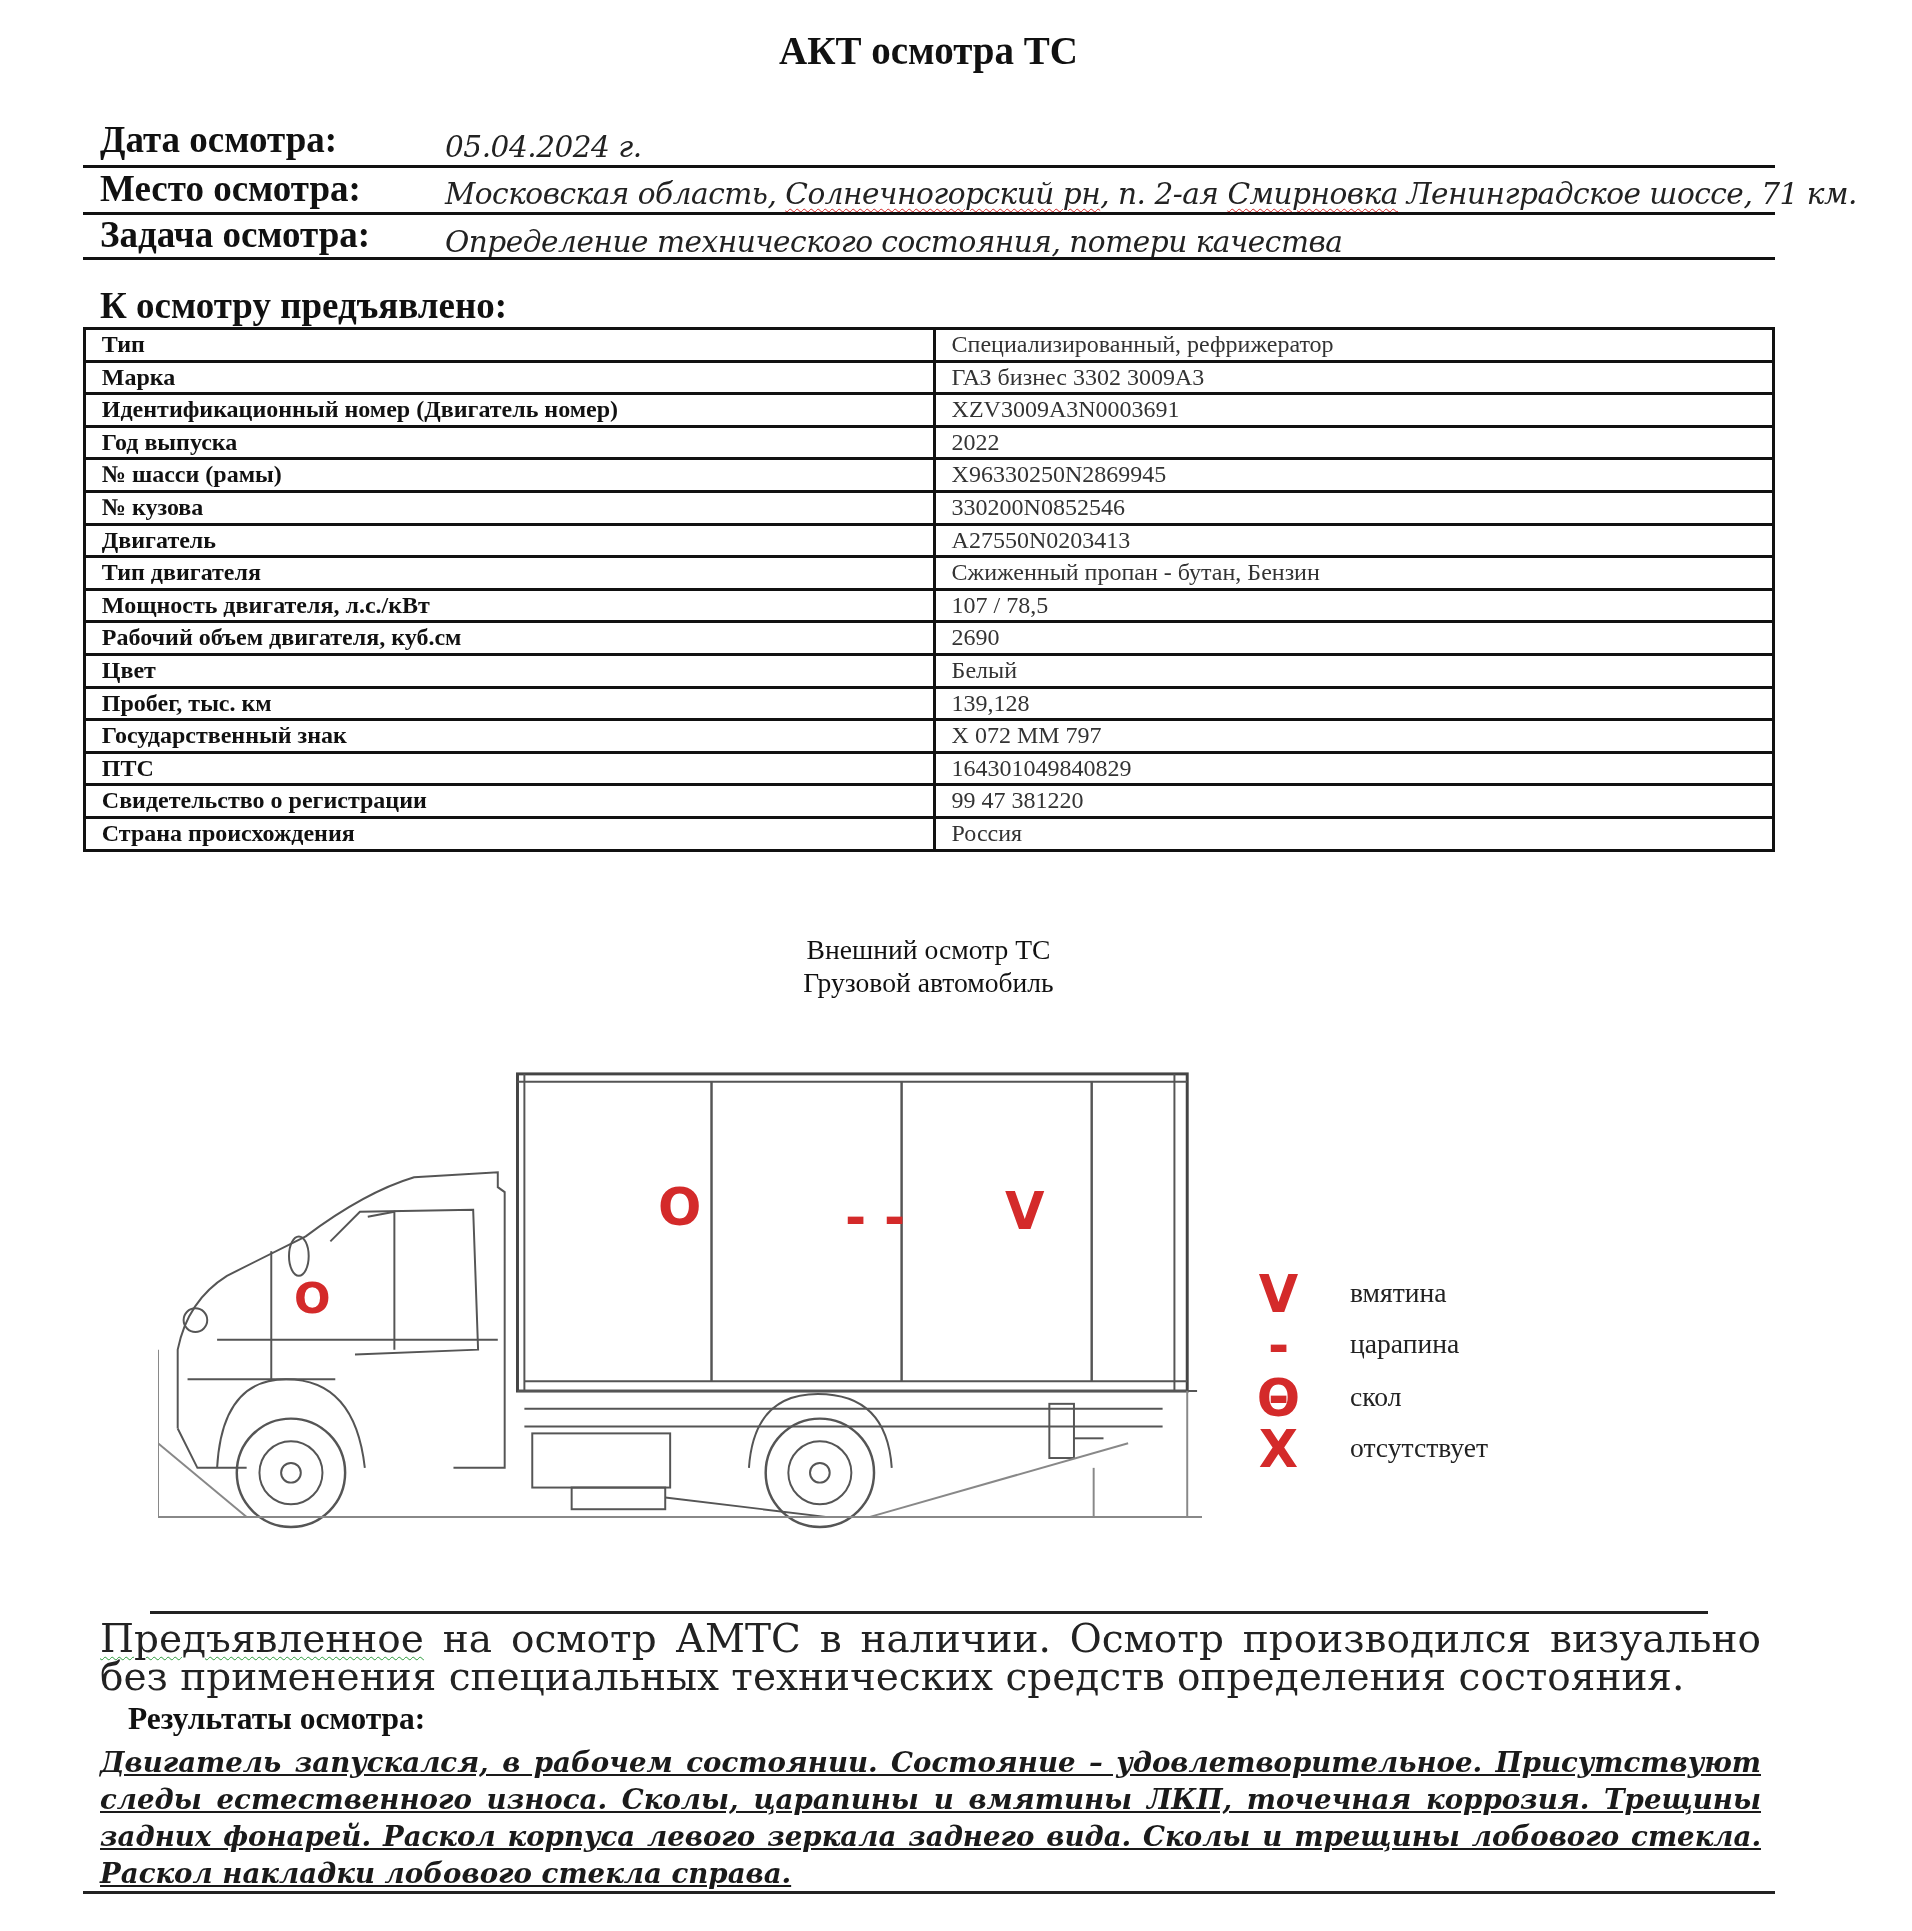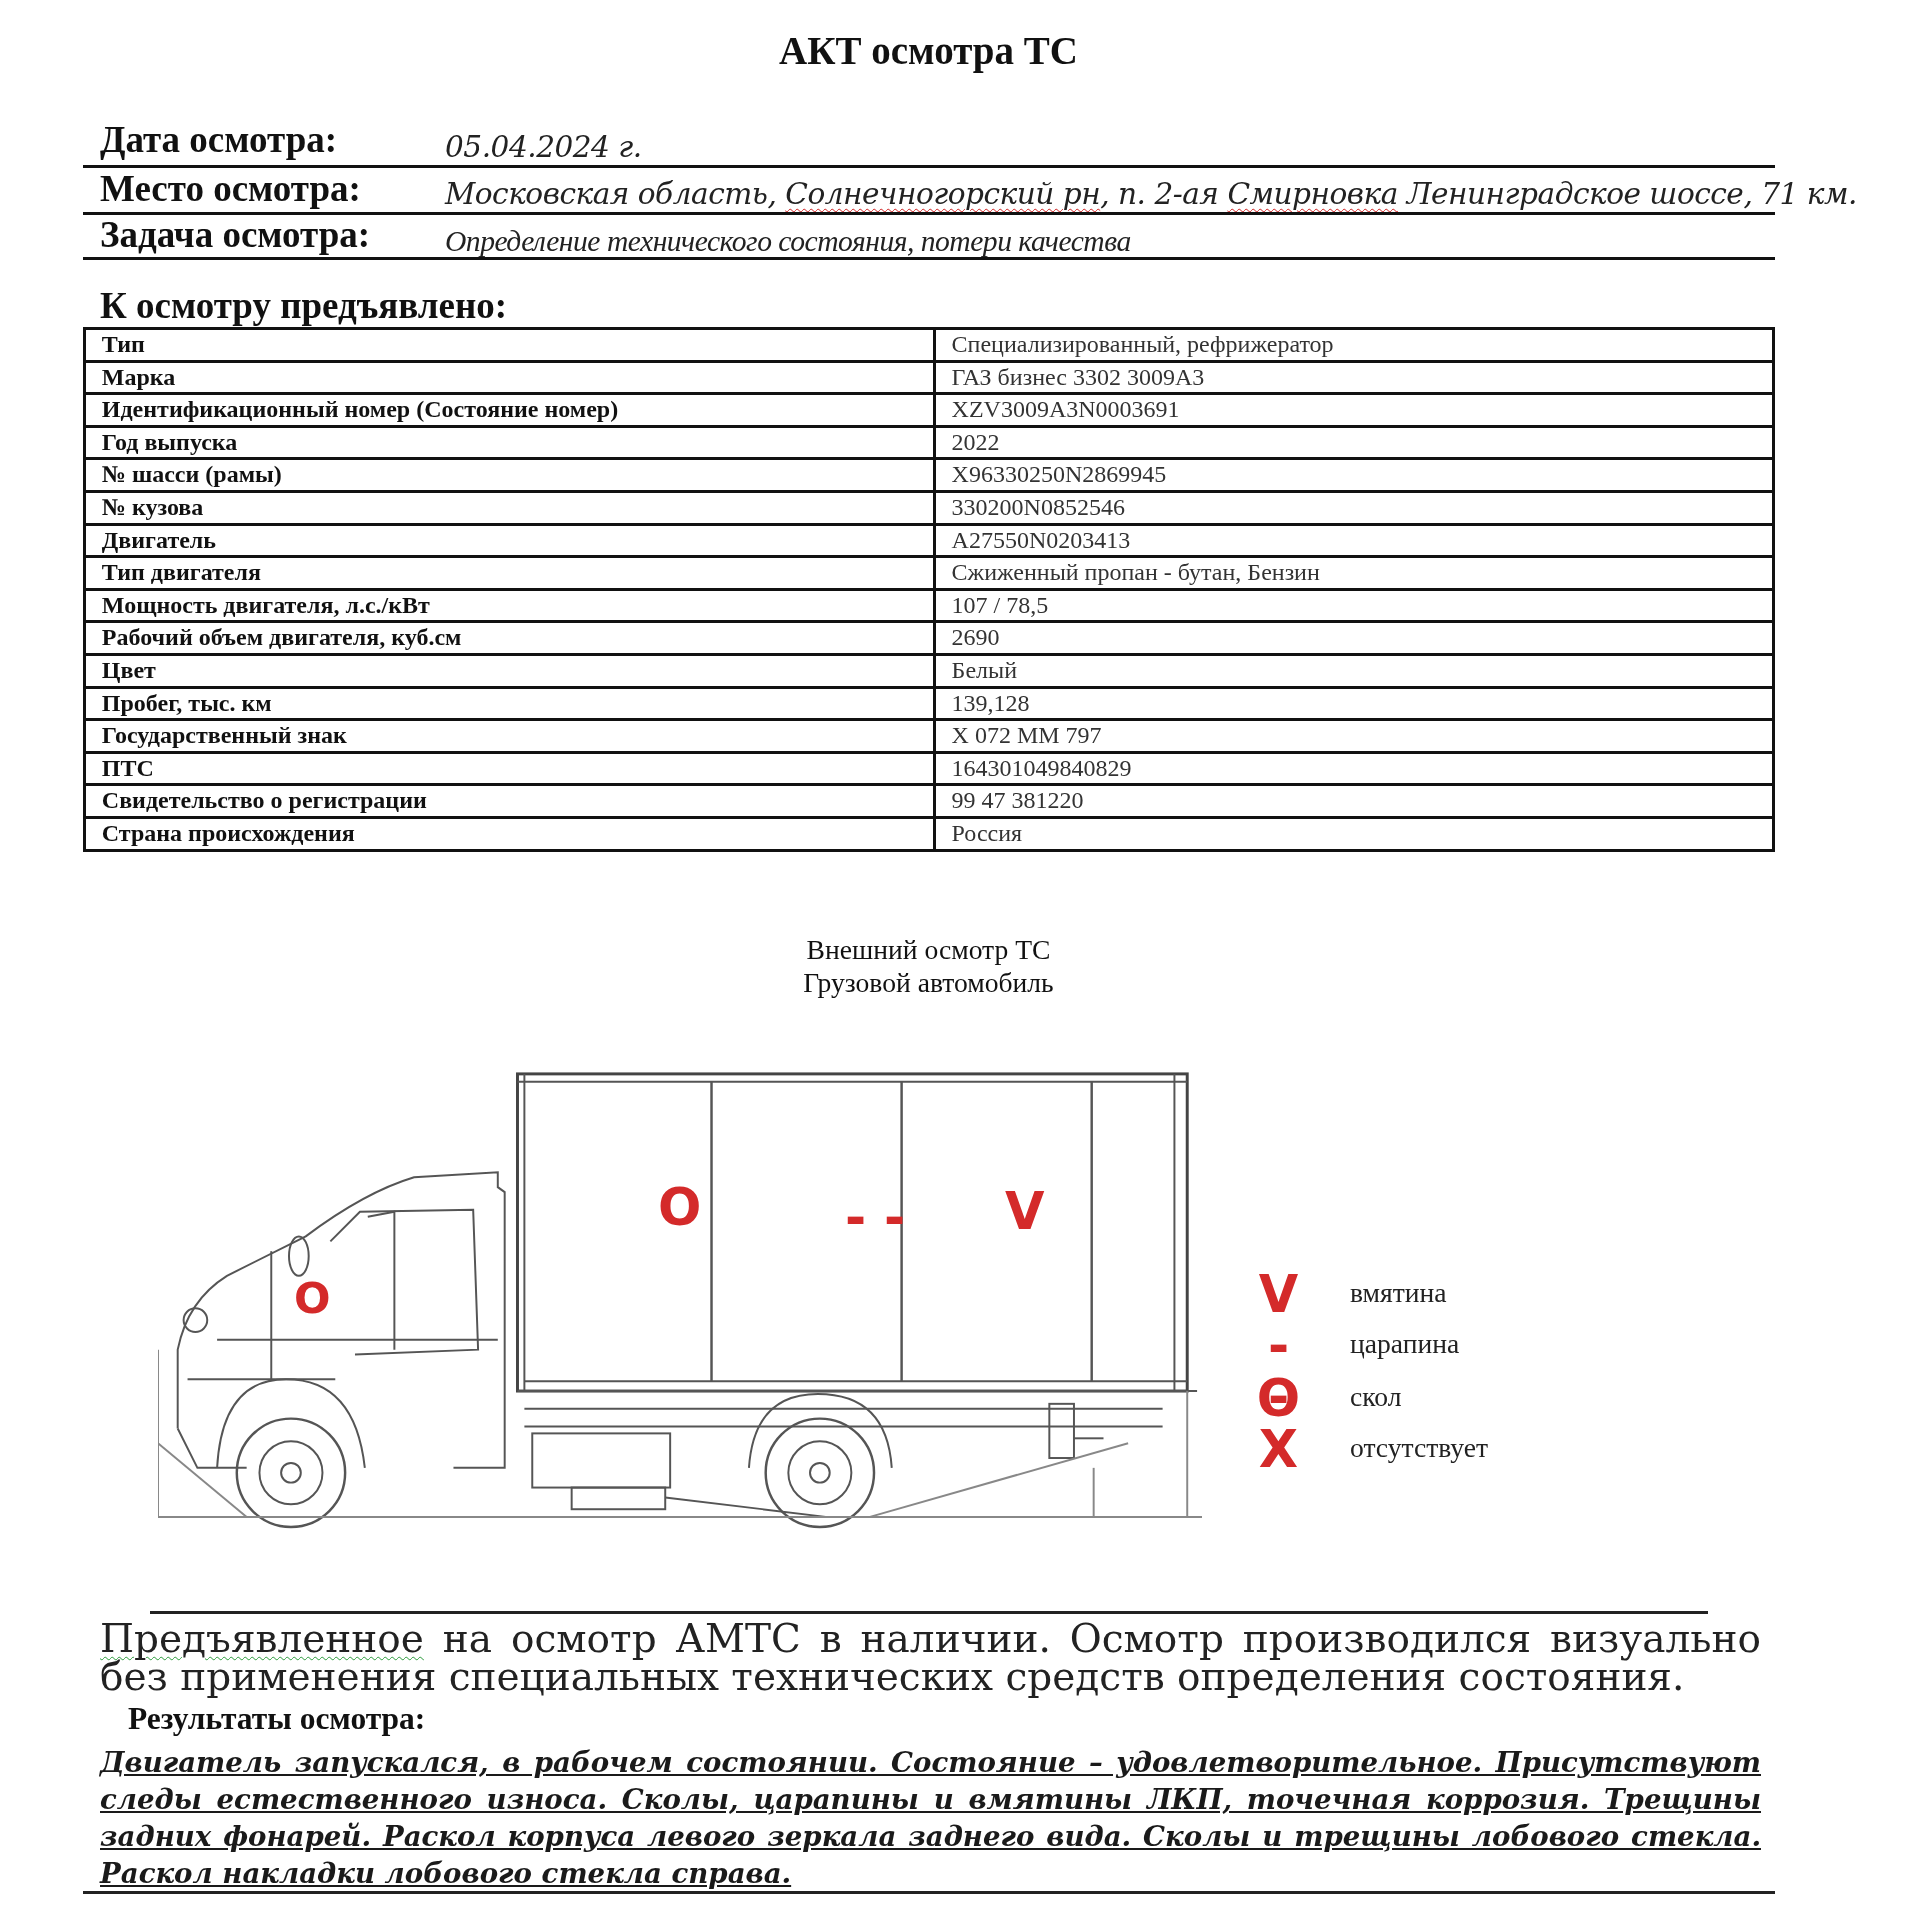--- a/index.html
+++ b/index.html
@@ -32,37 +32,37 @@
 
 <div class="abs hdr-label" style="top:118px;">Дата осмотра:</div>
 <div class="abs hdr-value" style="top:130px;">05.04.2024 г.</div>
 <div class="abs hdr-line" style="top:165px;"></div>
 
 <div class="abs hdr-label" style="top:167px;">Место осмотра:</div>
 <div class="abs hdr-value" style="top:177px;"><span>Московская область, </span><span class="spell">Солнечногорский рн</span><span>, п. 2-ая </span><span class="spell">Смирновка</span><span> Ленинградское шоссе, 71 км.</span></div>
 <div class="abs hdr-line" style="top:212px;"></div>
 
 <div class="abs hdr-label" style="top:213px;">Задача осмотра:</div>
-<div class="abs hdr-value" style="top:225px;font-family:Liberation Serif, serif;">Определение технического состояния, потери качества</div>
+<div class="abs hdr-value" style="top:225px;">Определение технического состояния, потери качества</div>
 <div class="abs hdr-line" style="top:257px;"></div>
 
 <div class="abs section">К осмотру предъявлено:</div>
 
 <table class="spec">
   <tbody id="spec-body">
       <tr>
         <td class="k">Тип</td>
         <td class="v">Специализированный, рефрижератор</td>
       </tr>
       <tr>
         <td class="k">Марка</td>
         <td class="v">ГАЗ бизнес 3302  3009А3</td>
       </tr>
       <tr>
-        <td class="k">Идентификационный номер (Состояние номер)</td>
+        <td class="k">Идентификационный номер (Двигатель номер)</td>
         <td class="v">XZV3009A3N0003691</td>
       </tr>
       <tr>
         <td class="k">Год выпуска</td>
         <td class="v">2022</td>
       </tr>
       <tr>
         <td class="k">№ шасси (рамы)</td>
         <td class="v">X96330250N2869945</td>
       </tr>

